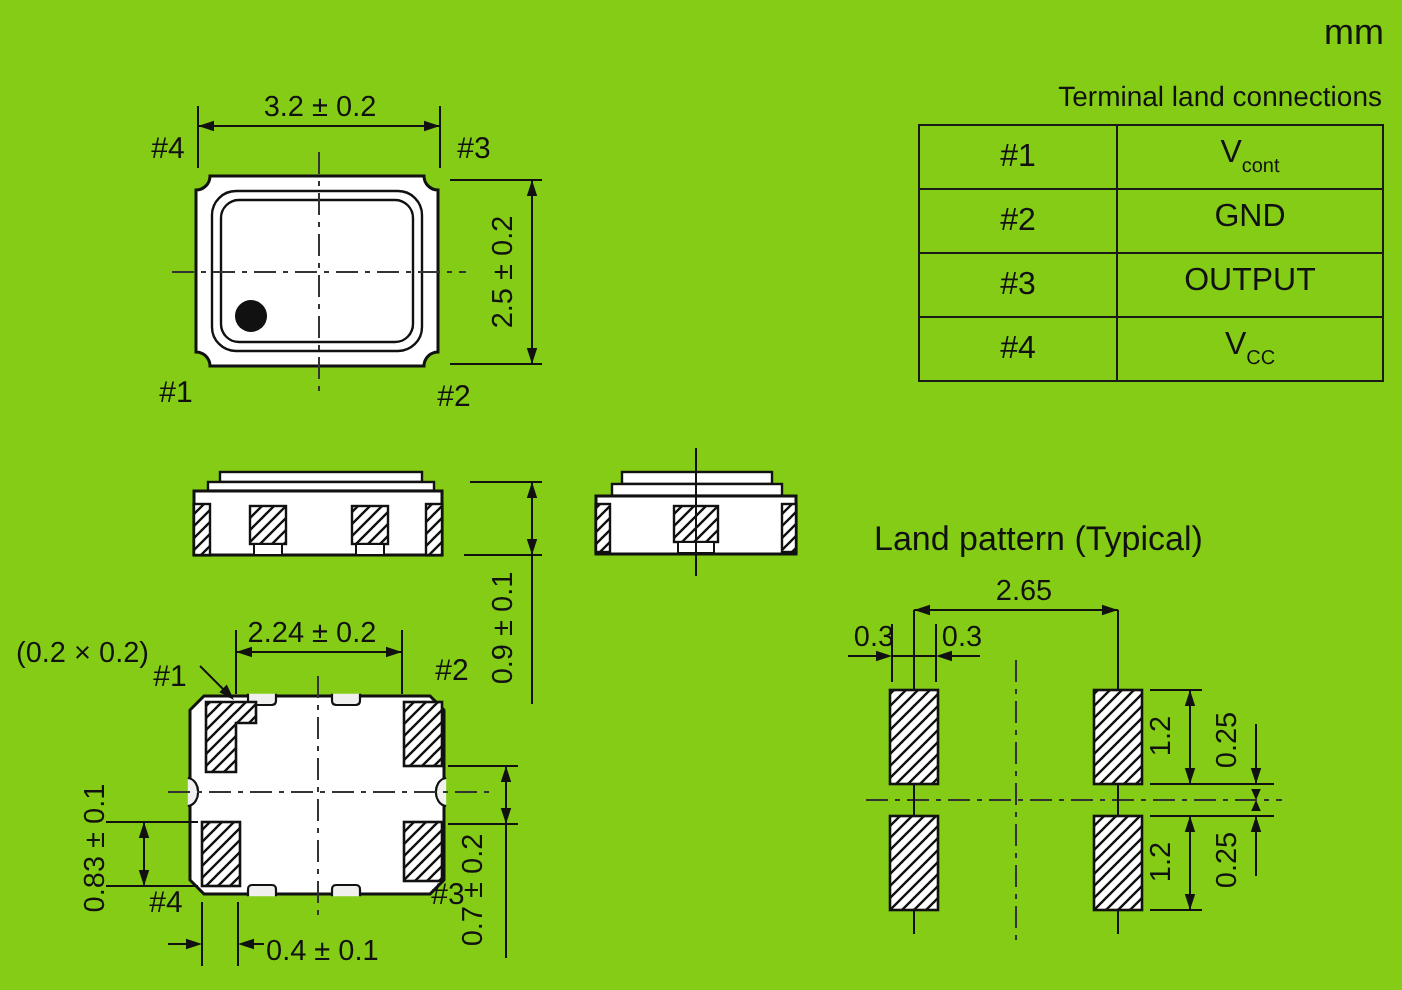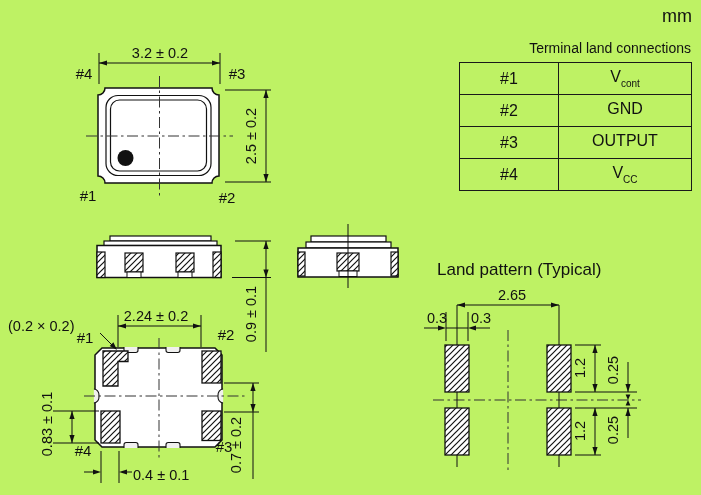--- a/index.html
+++ b/index.html
@@ -1,16 +1,16 @@
 <!DOCTYPE html>
 <html><head>
 <meta charset="utf-8">
 <style>
   html,body{margin:0;padding:0;}
-  .canvas{position:relative;width:701px;height:495px;background:#bef264;overflow:hidden;
+  .canvas{position:relative;width:701px;height:495px;background:#84cc16;overflow:hidden;
           font-family:"Liberation Sans",sans-serif;color:#111;}
   .drawing{position:absolute;left:0;top:0;}
   .units{position:absolute;left:600px;top:6px;width:92px;text-align:right;
          font-size:18px;color:#111;}
   .tbl-title{position:absolute;left:437px;top:40px;width:254px;text-align:right;
              font-size:14px;color:#111;}
   table.term{position:absolute;left:459px;top:62px;border-collapse:collapse;}
   table.term td{border:1.6px solid #1a1a1a;height:29px;text-align:center;
                 font-size:16px;color:#111;background:transparent;}
   table.term td.c1{width:96px;}

